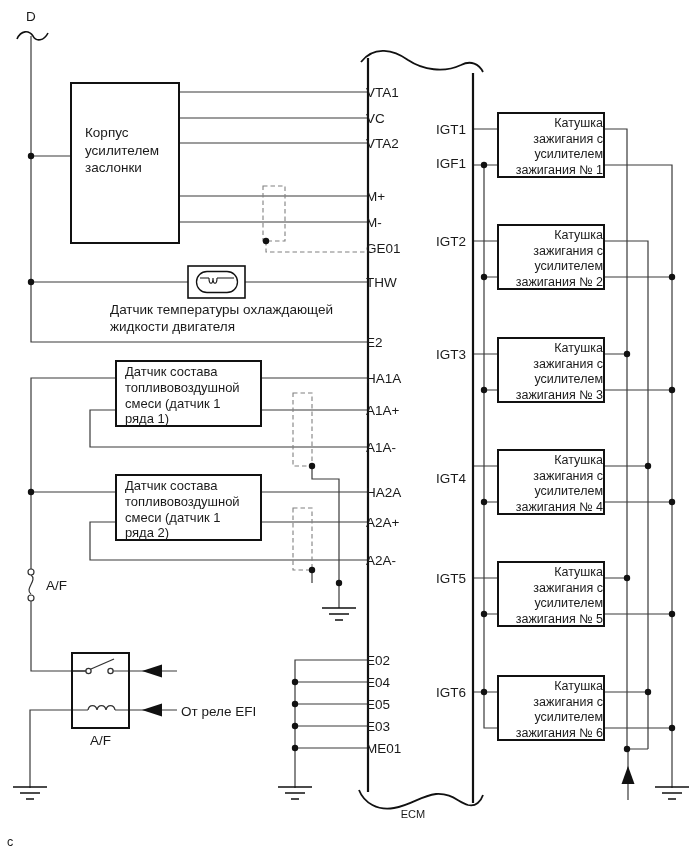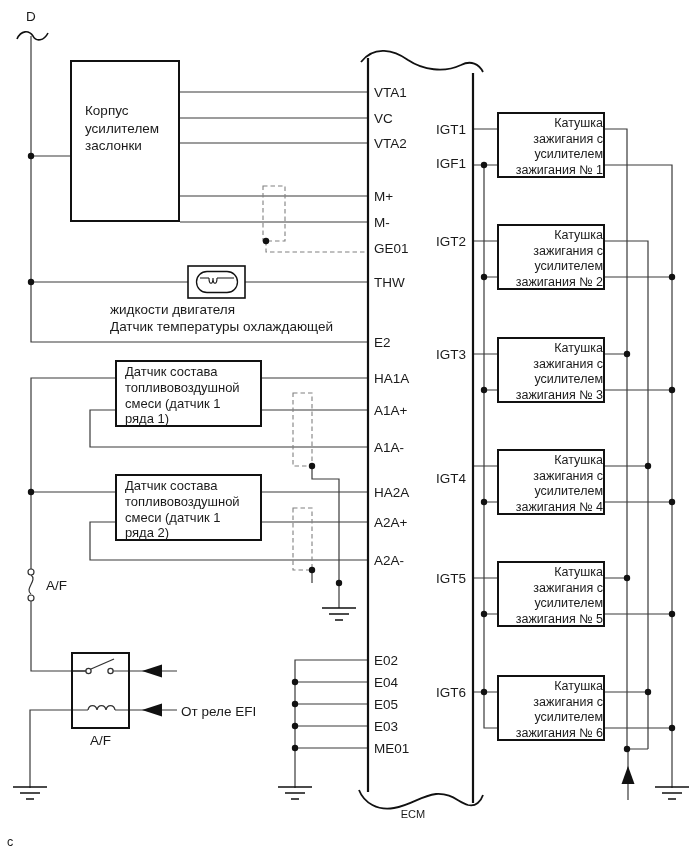--- a/index.html
+++ b/index.html
@@ -1,27 +1,27 @@
 <!DOCTYPE html>
 <html><head>
 <meta charset="utf-8">
 <style>
   html,body{margin:0;padding:0;background:#fff;}
   #stage{position:relative;width:690px;height:855px;background:#fff;
          font-family:"Liberation Sans", sans-serif;color:#1a1a1a;overflow:hidden;}
   #wires{position:absolute;left:0;top:0;}
   .box{position:absolute;border:2px solid #111;background:transparent;box-sizing:border-box;}
   .box .ln{white-space:nowrap;}
-  .throttle{left:70px;top:60px;width:110px;height:162px;font-size:13.5px;line-height:17.5px;
+  .throttle{left:70px;top:82px;width:110px;height:162px;font-size:13.5px;line-height:17.5px;
             padding:40px 0 0 13px;}
   .sens{left:115px;width:147px;height:67px;font-size:13px;line-height:15.8px;padding:2px 0 0 8px;}
   .coil{left:497px;width:108px;height:66px;font-size:12.5px;line-height:15.5px;padding:2px 0 0 7px;text-align:right;}
   .relaybox{left:71px;top:652px;width:59px;height:77px;}
   .pin{position:absolute;font-size:13.5px;transform:translateY(-50%);white-space:nowrap;}
-  .pin-l{left:374px;}
+  .pin-l{left:366px;}
   .pin-r{left:418px;width:48px;text-align:right;}
   .note{position:absolute;font-size:13.5px;line-height:17px;white-space:nowrap;}
   .ctr{text-align:center;}
 </style>
 </head>
 <body>
 
 <div id="stage">
 
   <svg id="wires" width="690" height="855" viewBox="0 0 690 855">
@@ -132,22 +132,22 @@
   <div class="note" style="left:26px;top:8px">D</div>
   <div class="note" style="left:7px;top:834px;font-size:12.5px">c</div>
 
   <div class="box throttle">
     <div class="ln">Корпус</div>
     <div class="ln">усилителем</div>
     <div class="ln">заслонки</div>
   </div>
 
   <div class="note" style="left:110px;top:302px;line-height:16.5px">
+    <div>Датчик температуры охлаждающей</div>
     <div>жидкости двигателя</div>
-    <div>Датчик температуры охлаждающей</div>
   </div>
 
   <div class="box sens" style="top:360px">
     <div class="ln">Датчик состава</div>
     <div class="ln">топливовоздушной</div>
     <div class="ln">смеси (датчик 1</div>
     <div class="ln">ряда 1)</div>
   </div>
 
   <div class="box sens" style="top:474px">

